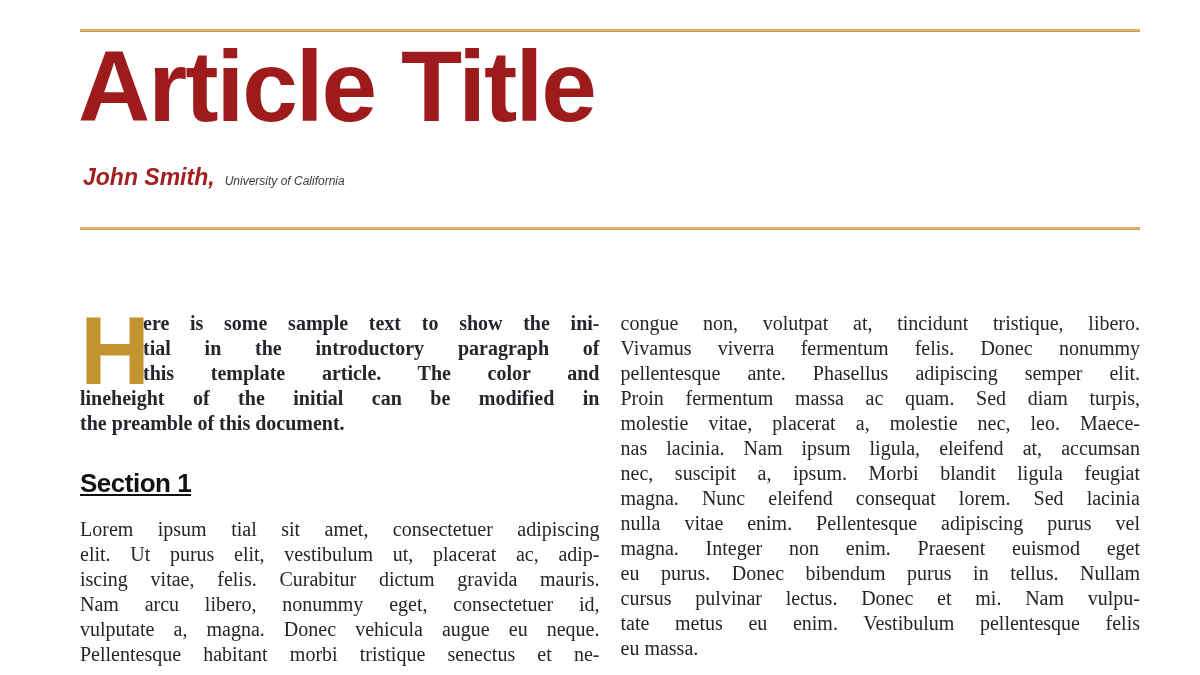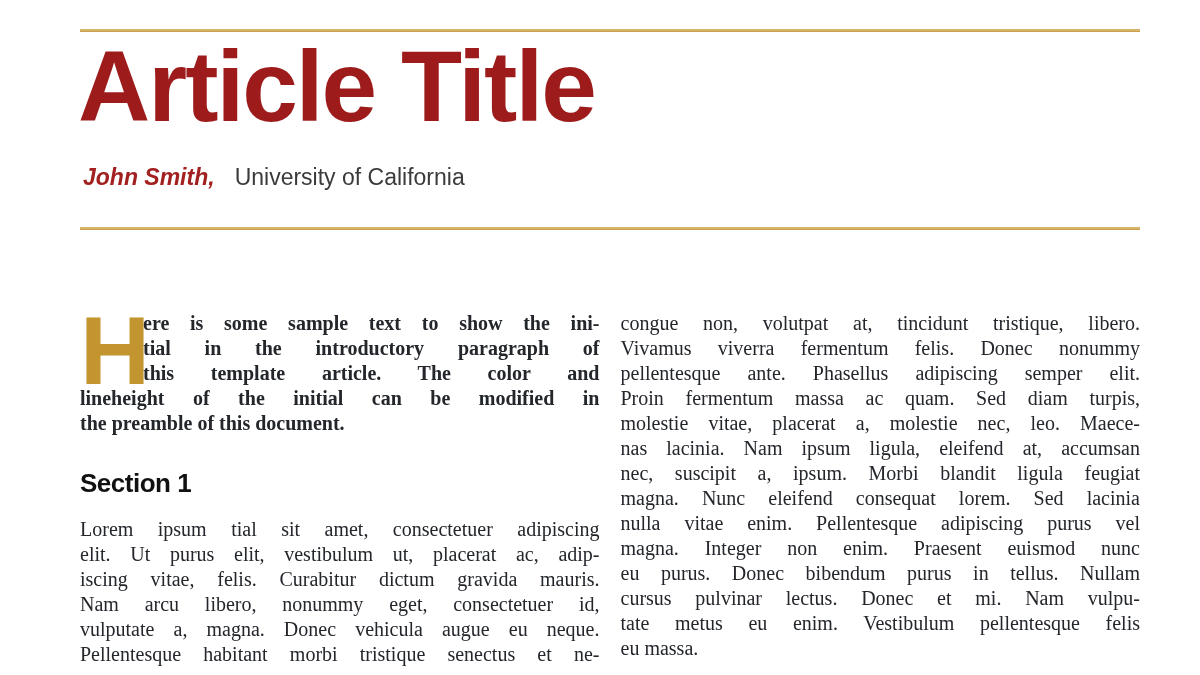--- a/index.html
+++ b/index.html
@@ -40,32 +40,33 @@
     letter-spacing: -2px;
     color: #9e1b1b;
     white-space: nowrap;
   }
   .author-row {
     position: absolute;
     left: 83px;
     top: 164px;
     display: flex;
     align-items: baseline;
-    gap: 20px;
+    gap: 10px;
     font-family: "Liberation Sans", sans-serif;
     white-space: nowrap;
   }
   .author-name {
     font-weight: bold;
     font-style: italic;
     font-size: 23px;
     color: #a32020;
   }
   .author-affiliation {
-    font-size: 23px;
+    font-style: italic;
+    font-size: 12px;
     color: #3b3b3b;
   }
 
   .columns {
     position: absolute;
     left: 80px;
     top: 311px;
     width: 1060px;
     display: flex;
     gap: 21px;
@@ -96,20 +97,21 @@
     position: relative;
     top: 2px;
   }
   .section-heading {
     margin: 35px 0 21px 0;
     font-family: "Liberation Sans", sans-serif;
     font-weight: bold;
     font-size: 26px;
     letter-spacing: -0.5px;
     color: #111111;
+    text-decoration: underline;
   }
 </style>
 </head>
 <body>
 
 <div class="page">
 
   <div class="rule rule-top"></div>
 
   <div class="doc-title">Article Title</div>
@@ -151,21 +153,21 @@
       <div class="lines">
           <div>congue non, volutpat at, tincidunt tristique, libero.</div>
           <div>Vivamus viverra fermentum felis.  Donec nonummy</div>
           <div>pellentesque ante.  Phasellus adipiscing semper elit.</div>
           <div>Proin fermentum massa ac quam.  Sed diam turpis,</div>
           <div>molestie vitae, placerat a, molestie nec, leo.  Maece-</div>
           <div>nas lacinia.  Nam ipsum ligula, eleifend at, accumsan</div>
           <div>nec, suscipit a, ipsum.  Morbi blandit ligula feugiat</div>
           <div>magna.  Nunc eleifend consequat lorem.  Sed lacinia</div>
           <div>nulla vitae enim.  Pellentesque adipiscing purus vel</div>
-          <div>magna.  Integer non enim.  Praesent euismod nunc</div>
+          <div>magna.  Integer non enim.  Praesent euismod eget</div>
           <div>eu purus.  Donec bibendum purus in tellus.  Nullam</div>
           <div>cursus pulvinar lectus.  Donec et mi.  Nam vulpu-</div>
           <div>tate metus eu enim.  Vestibulum pellentesque felis</div>
           <div>eu massa.</div>
         </div>
     </div>
 
   </div>
 </div>
 

